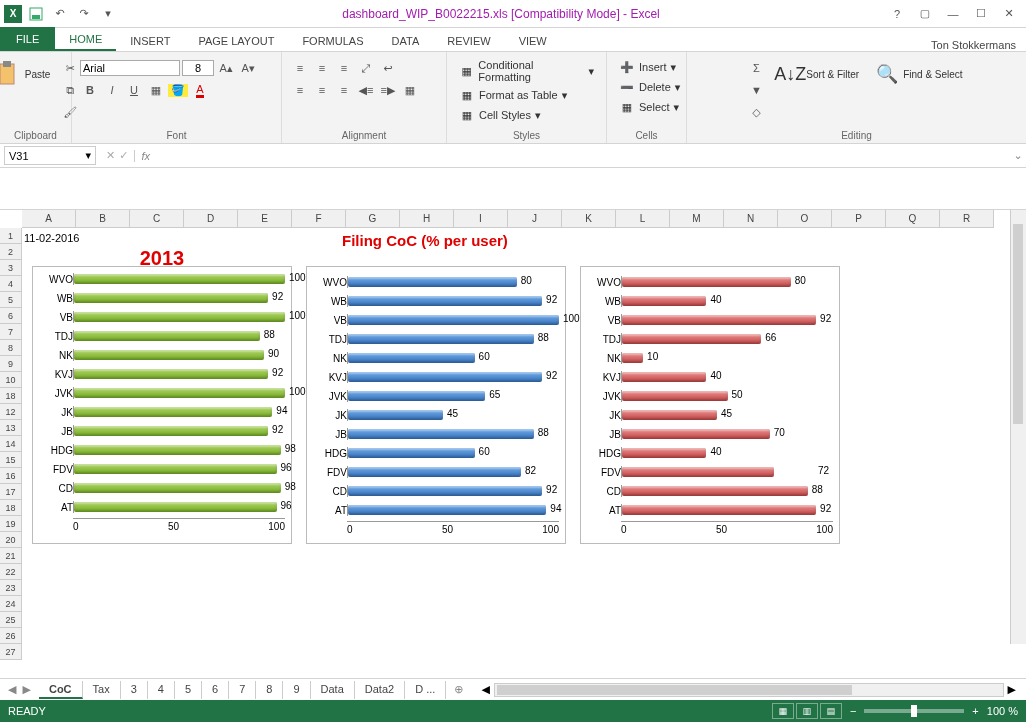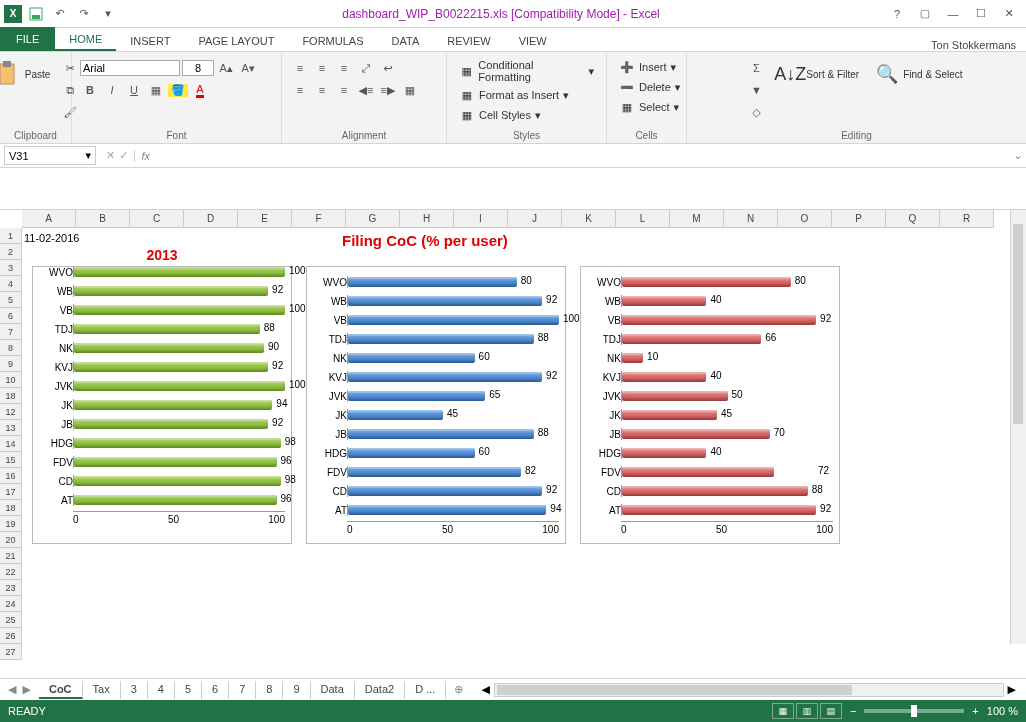--- a/index.html
+++ b/index.html
@@ -54,21 +54,21 @@
 .col-h { border-right: 1px solid #ccc; border-bottom: 1px solid #ccc; background: #f0f0f0; font-size: 10px; color: #444; display: flex; align-items: center; justify-content: center; width: 54px; }
 .row-headers { width: 22px; }
 .row-h { height: 16px; border-right: 1px solid #ccc; border-bottom: 1px solid #ccc; background: #f0f0f0; font-size: 9px; color: #444; display: flex; align-items: center; justify-content: center; }
 .grid-body { position: relative; flex: 1; background: #fff; }
 
 
 .ws-title { position: absolute; top: 4px; left: 320px; color: #e00000; font-weight: bold; font-size: 15px; }
 .ws-date { position: absolute; top: 4px; left: 2px; font-size: 11px; color: #000; }
 .charts { position: absolute; top: 38px; left: 10px; display: flex; gap: 14px; }
 .chart-box { border: 1px solid #bbb; width: 260px; padding: 4px 6px 8px 6px; background: #fff; }
-.chart-title { text-align: center; color: #e00000; font-weight: bold; font-size: 14px; margin-bottom: -2px; margin-top: -24px; }
+.chart-title { text-align: center; color: #e00000; font-weight: bold; font-size: 20px; margin-bottom: -2px; margin-top: -24px; }
 .chart-bars { display: flex; flex-direction: column; gap: 5px; margin-top: 4px; }
 .bar-row { display: flex; align-items: center; height: 14px; }
 .bar-label { width: 34px; text-align: right; font-size: 10px; color: #000; padding-right: 0; }
 .bar-track { flex: 1; height: 12px; position: relative; border-left: 1px solid #999; }
 .bar-fill { position: absolute; left: 0; top: 1px; height: 10px; border-radius: 2px; box-shadow: inset 0 -2px 3px rgba(0,0,0,0.25), inset 0 2px 2px rgba(255,255,255,0.4); }
 .bar-fill.green { background: linear-gradient(#a8d060, #7cb32a); }
 .bar-fill.blue { background: linear-gradient(#6ba5e3, #3a77c2); }
 .bar-fill.red { background: linear-gradient(#e78a8a, #c94a4a); }
 .bar-val { position: absolute; font-size: 10px; color: #000; top: -1px; }
 .x-axis { display: flex; margin-left: 34px; justify-content: space-between; font-size: 10px; color: #000; margin-top: 4px; border-top: 1px solid #999; padding-top: 2px; }
@@ -205,21 +205,21 @@
         <div class="rib-btn">▦</div>
       </div>
     </div>
     <div class="ribbon-group-label">Alignment</div>
   </div>
 
 
   <div class="ribbon-group" style="width:160px">
     <div class="group-body ribbon-col" style="align-items:flex-start;width:100%">
       <div class="rib-item"><span class="rib-icon-sm">▦</span><span>Conditional Formatting</span>▾</div>
-      <div class="rib-item"><span class="rib-icon-sm">▦</span><span>Format as Insert</span>▾</div>
+      <div class="rib-item"><span class="rib-icon-sm">▦</span><span>Format as Table</span>▾</div>
       <div class="rib-item"><span class="rib-icon-sm">▦</span><span>Cell Styles</span>▾</div>
     </div>
     <div class="ribbon-group-label">Styles</div>
   </div>
 
   <div class="ribbon-group" style="width:80px">
     <div class="group-body ribbon-col" style="align-items:flex-start;width:100%">
       <div class="rib-item"><span class="rib-icon-sm">➕</span><span>Insert</span>▾</div>
       <div class="rib-item"><span class="rib-icon-sm">➖</span><span>Delete</span>▾</div>
       <div class="rib-item"><span class="rib-icon-sm">▦</span><span>Select</span>▾</div>

